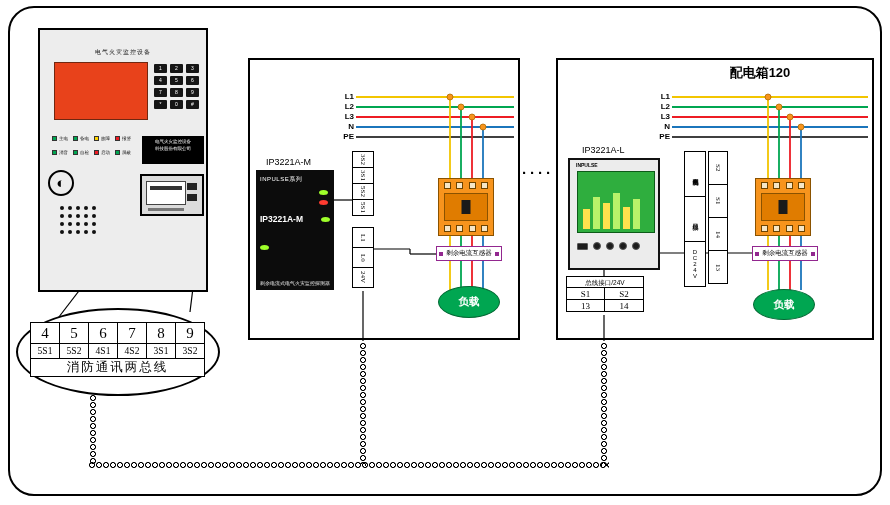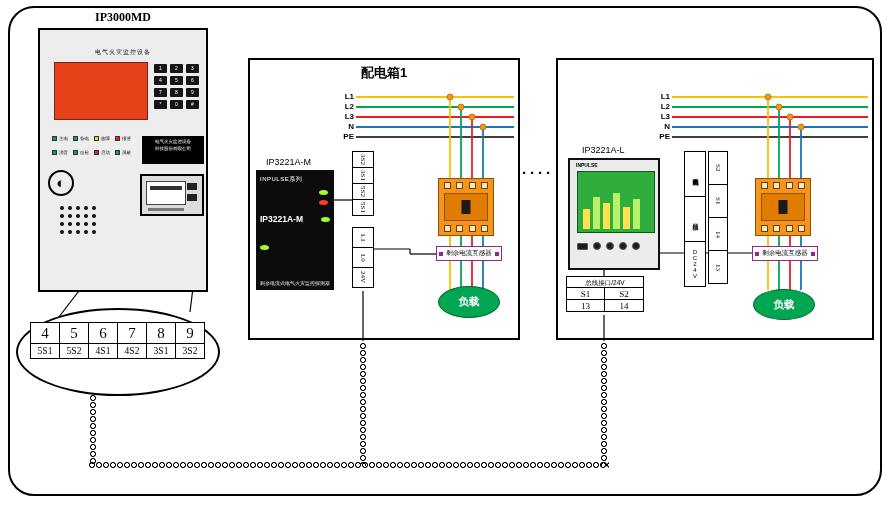--- a/index.html
+++ b/index.html
@@ -95,21 +95,20 @@
   .chain-v{width:10px;background-image:radial-gradient(circle 3px at 5px 4px,rgba(0,0,0,0) 55%,#000 60% 95%,rgba(0,0,0,0) 100%);
            background-size:10px 7px;background-repeat:repeat-y}
 </style>
 </head>
 <body>
 
 <div class="canvas">
 
   <div class="abs frame"></div>
 
-  <div class="abs cname">IP3000MD</div>
   <div class="abs panel">
     <div class="abs psub">电气火灾监控设备</div>
     <div class="abs pdisplay"></div>
     <div class="abs" id="keypad">
         <div class="key">1</div>
         <div class="key">2</div>
         <div class="key">3</div>
         <div class="key">4</div>
         <div class="key">5</div>
         <div class="key">6</div>
@@ -200,24 +199,24 @@
     <div class="c r1">6</div>
     <div class="c r1">7</div>
     <div class="c r1">8</div>
     <div class="c r1">9</div>
     <div class="c r2">5S1</div>
     <div class="c r2">5S2</div>
     <div class="c r2">4S1</div>
     <div class="c r2">4S2</div>
     <div class="c r2">3S1</div>
     <div class="c r2">3S2</div>
+    <div class="c cap">消防通讯两总线</div>
   </div>
 
   <div class="abs box" style="left:248px;top:58px;width:272px;height:282px"></div>
-  <div class="abs box-title" style="left:248px;top:64px;width:272px">配电箱1</div>
 
   <div class="abs pl" style="left:340px;top:93px">L1</div>
   <div class="abs pl" style="left:340px;top:103px">L2</div>
   <div class="abs pl" style="left:340px;top:113px">L3</div>
   <div class="abs pl" style="left:340px;top:123px">N</div>
   <div class="abs pl" style="left:340px;top:133px">PE</div>
 
   <div class="abs devlabel" style="left:266px;top:157px">IP3221A-M</div>
   <div class="abs dev1">
     <div class="d1-series">INPULSE系列</div>
@@ -266,20 +265,21 @@
   <div class="abs ct" style="left:436px;top:246px;width:66px;height:15px">
     <span>剩余电流互感器</span>
   </div>
   <div class="abs load" style="left:438px;top:286px;width:62px;height:32px">
     <span>负载</span>
   </div>
 
   <div class="abs dots">····</div>
 
   <div class="abs box" style="left:556px;top:58px;width:318px;height:282px"></div>
+  <div class="abs box-title" style="left:640px;top:64px;width:240px">配电箱120</div>
 
   <div class="abs pl" style="left:656px;top:93px">L1</div>
   <div class="abs pl" style="left:656px;top:103px">L2</div>
   <div class="abs pl" style="left:656px;top:113px">L3</div>
   <div class="abs pl" style="left:656px;top:123px">N</div>
   <div class="abs pl" style="left:656px;top:133px">PE</div>
 
   <div class="abs devlabel" style="left:582px;top:145px">IP3221A-L</div>
   <div class="abs dev2">
     <div class="d2-brand">INPULSE</div>

